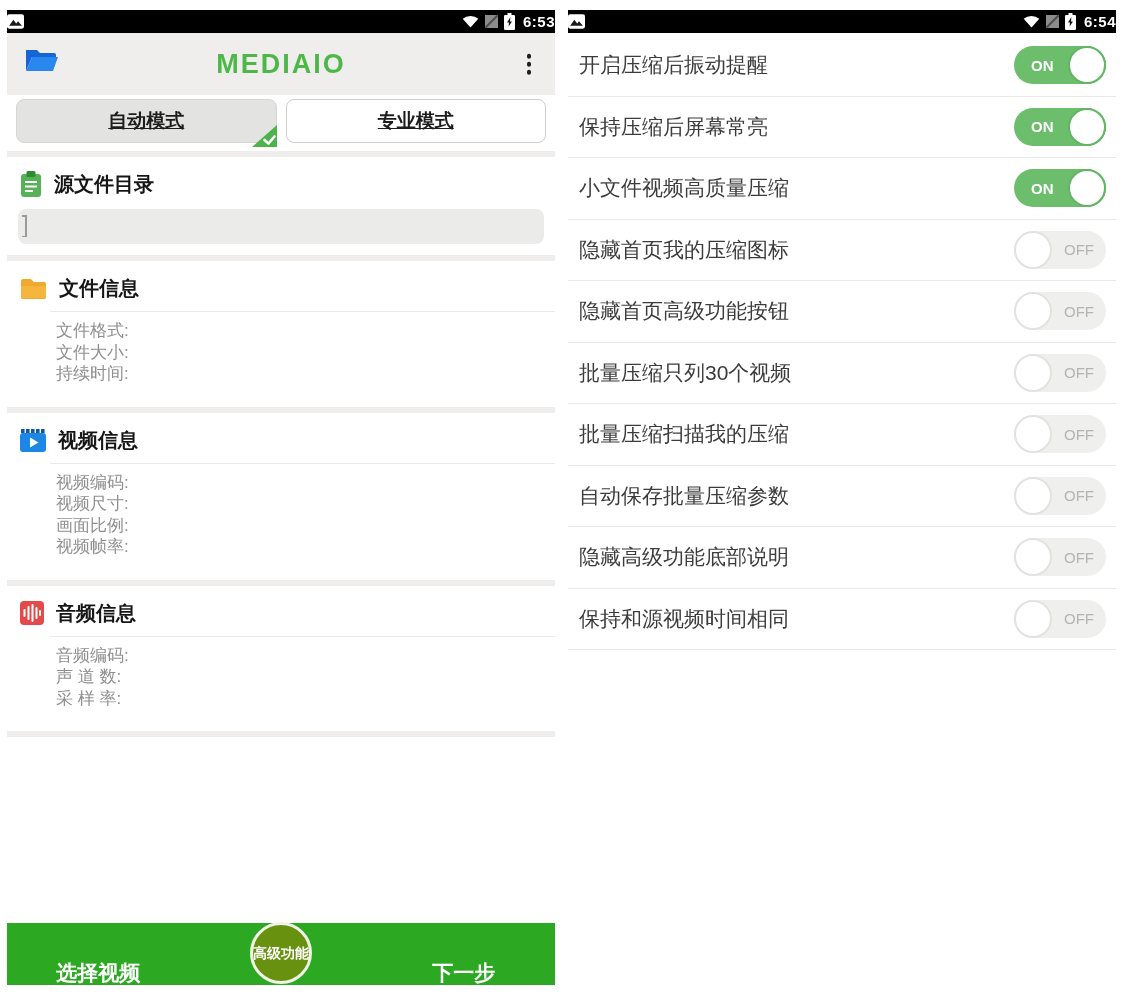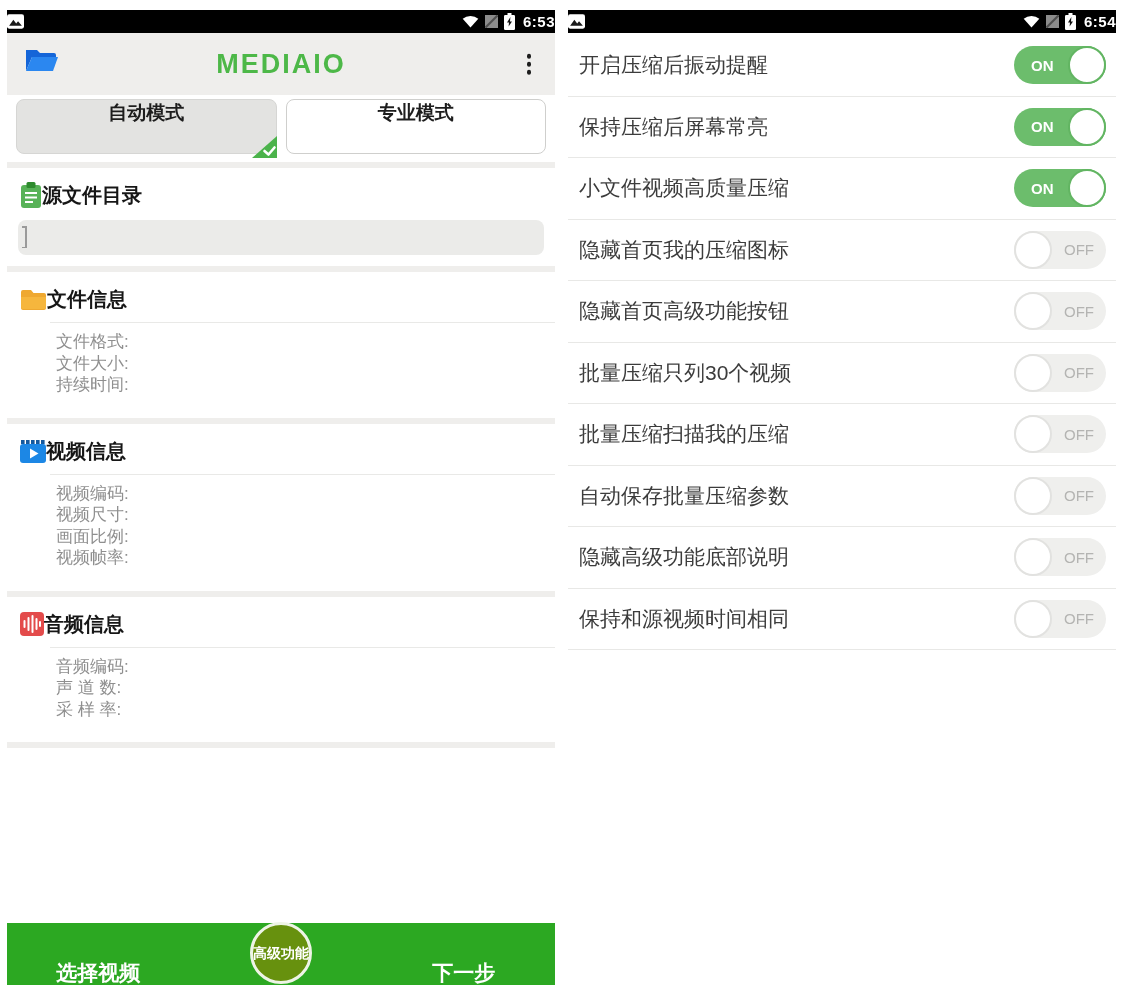--- a/index.html
+++ b/index.html
@@ -18,31 +18,31 @@
 
   
   .appbar{height:62px;background:#efeeec;position:relative;display:flex;align-items:center;}
   .appbar-folder{position:absolute;left:17px;top:14px;width:34px;height:26px;}
   .appbar-title{width:100%;text-align:center;font-size:27px;font-weight:bold;color:#4db848;letter-spacing:2px;}
   .kebab{position:absolute;right:24px;top:50%;transform:translateY(-50%);display:flex;flex-direction:column;gap:3.5px;cursor:pointer;}
   .kebab span{width:4.5px;height:4.5px;border-radius:50%;background:#1d1d1d;}
 
   
   .tabs{display:flex;gap:9px;padding:4px 9px 8px;}
-  .tab{flex:1;height:55px;display:flex;justify-content:center;
+  .tab{flex:1;height:44px;display:flex;align-items:center;justify-content:center;
        font-size:19px;font-weight:bold;color:#1d1d1d;border-radius:8px;
-       background:#fff;border:1px solid #cfcfcd;position:relative;box-sizing:border-box;}
+       background:#fff;border:1px solid #cfcfcd;position:relative;box-sizing:border-box;text-decoration:underline;}
   .tab.selected{background:#e3e3e1;border-color:#d6d6d4;}
   .tab-badge{position:absolute;right:-1px;bottom:-5px;width:25px;height:22px;display:none;}
   .tab.selected .tab-badge{display:block;}
 
   .hr-bar{height:6px;background:#efeeec;}
 
   
-  .sec-head{display:flex;align-items:center;padding:14px 0 0 13px;}
+  .sec-head{display:flex;align-items:center;gap:12px;padding:14px 0 0 13px;}
   .sec-head .ic{flex:0 0 auto;display:flex;}
   .sec-title{font-size:20px;font-weight:bold;color:#161616;}
   .src-wrap{padding:0 11px;}
   .src-input{margin-top:11px;height:35px;background:#ebebe9;border-radius:8px;position:relative;margin-bottom:11px;cursor:text;}
   .cursor-ibeam{position:absolute;left:7px;top:6px;width:1.5px;height:22px;background:#9a9a9a;}
   .cursor-ibeam::before{content:"";position:absolute;left:-3px;top:0;width:5px;height:1.5px;background:#9a9a9a;}
   .cursor-ibeam::after{content:"";position:absolute;left:-3px;bottom:0;width:5px;height:1.5px;background:#9a9a9a;}
   .sec-divider{height:1px;background:#e9e9e7;margin-left:43px;margin-top:9px;}
   .info-labels{list-style:none;margin:8px 0 0 0;padding:0 0 22px 49px;}
   .info-labels li{font-size:17px;color:#8f8f8f;line-height:21.5px;}

